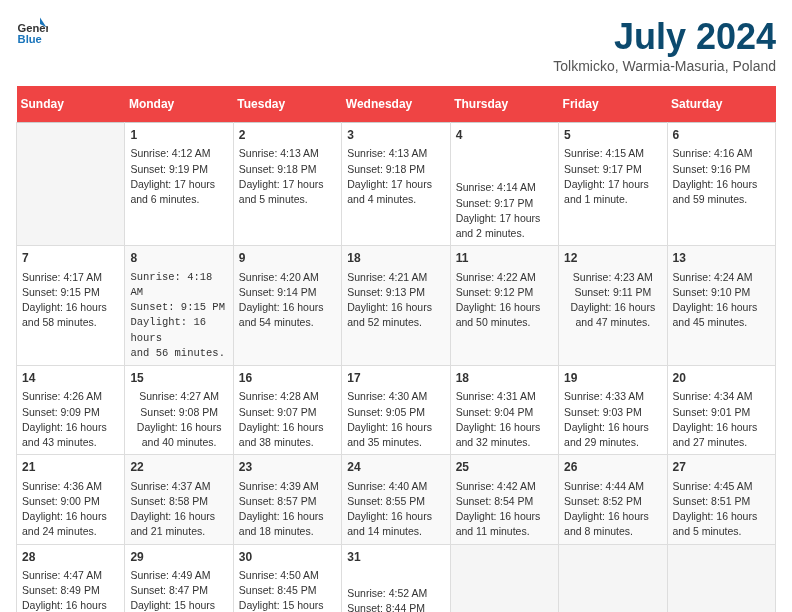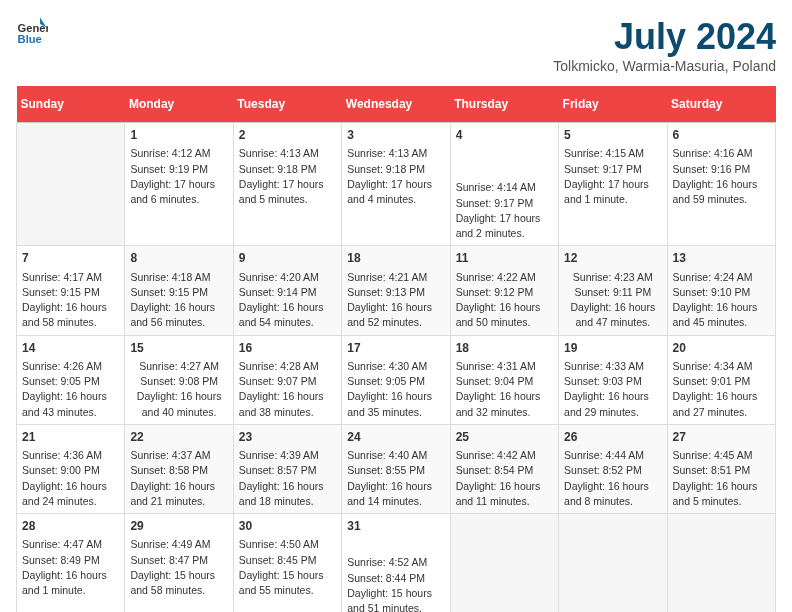--- a/index.html
+++ b/index.html
@@ -160,21 +160,21 @@
       <tr>
         <td>
           <span class="day-num">7</span>
           <div class="cell-info" style="white-space: pre-line;">Sunrise: 4:17 AM
 Sunset: 9:15 PM
 Daylight: 16 hours
 and 58 minutes.</div>
         </td>
         <td>
           <span class="day-num">8</span>
-          <div class="cell-info" style="white-space: pre-line;">Sunrise: 4:18 AM
+          <div class="cell-info" style="white-space: pre-line; font-family: Liberation Mono, monospace;">Sunrise: 4:18 AM
 Sunset: 9:15 PM
 Daylight: 16 hours
 and 56 minutes.</div>
         </td>
         <td>
           <span class="day-num">9</span>
           <div class="cell-info" style="white-space: pre-line;">Sunrise: 4:20 AM
 Sunset: 9:14 PM
 Daylight: 16 hours
 and 54 minutes.</div>
@@ -205,21 +205,21 @@
           <div class="cell-info" style="white-space: pre-line;">Sunrise: 4:24 AM
 Sunset: 9:10 PM
 Daylight: 16 hours
 and 45 minutes.</div>
         </td>
       </tr>
       <tr>
         <td>
           <span class="day-num">14</span>
           <div class="cell-info" style="white-space: pre-line;">Sunrise: 4:26 AM
-Sunset: 9:05 PM
+Sunset: 9:09 PM
 Daylight: 16 hours
 and 43 minutes.</div>
         </td>
         <td>
           <span class="day-num">15</span>
           <div class="cell-info" style="white-space: pre-line; text-align: center;">Sunrise: 4:27 AM
 Sunset: 9:08 PM
 Daylight: 16 hours
 and 40 minutes.</div>
         </td>

